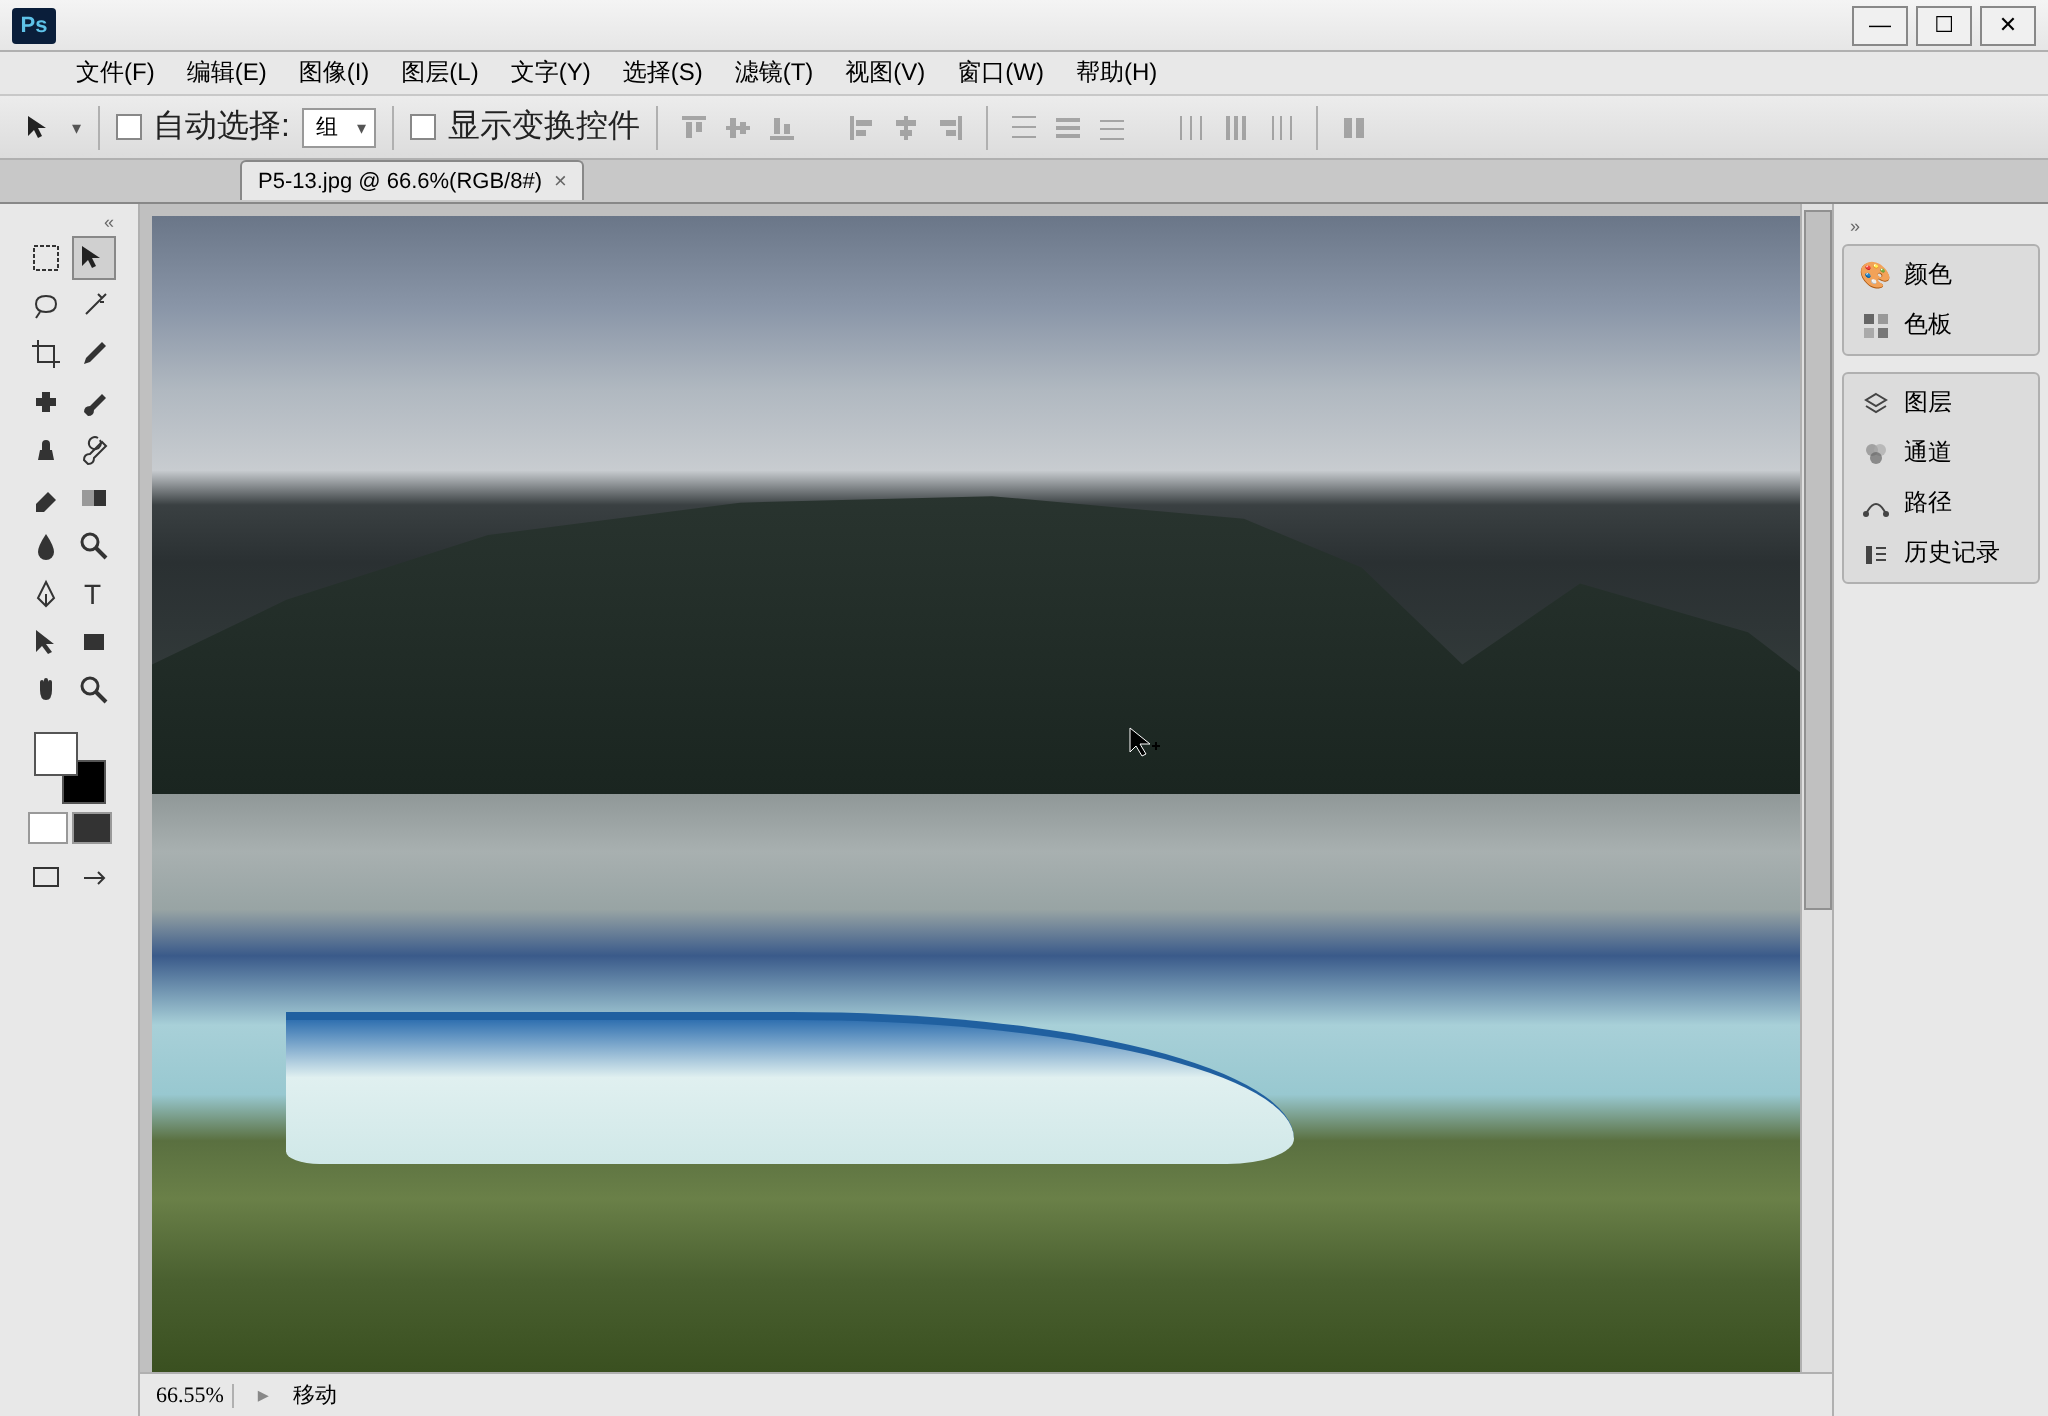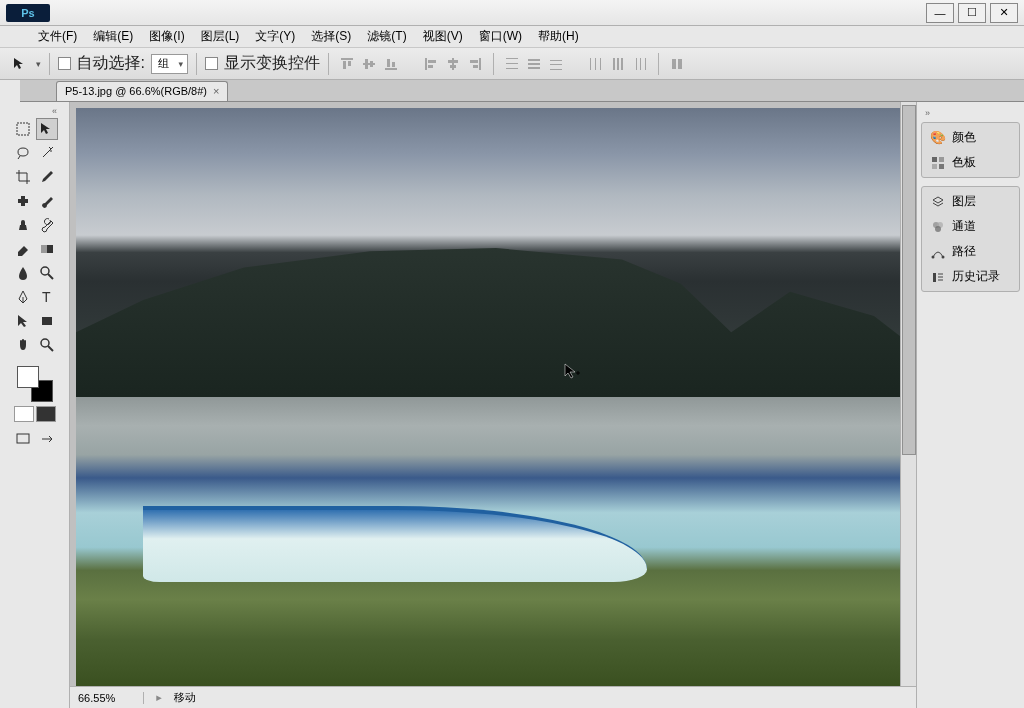--- a/index.html
+++ b/index.html
@@ -1,41 +1,41 @@
 <!DOCTYPE html>
 <html><head>
 <meta charset="utf-8">
 <style>
 * { margin: 0; padding: 0; box-sizing: border-box; font-family: "Microsoft YaHei", Arial, sans-serif; }
 body { width: 1024px; height: 708px; background: #e8e8e8; overflow: hidden; font-size: 12px; }
 
 
 .title-bar { height: 26px; background: linear-gradient(#f4f4f4, #e6e6e6); border-bottom: 1px solid #b0b0b0; display: flex; align-items: center; }
-.ps-logo { width: 44px; height: 18px; background: #0a1e3a; color: #5ec2e8; font-weight: bold; font-size: 11px; display: flex; align-items: center; justify-content: center; margin: 0 6px; border-radius: 2px; }
+.ps-logo { width: 22px; height: 18px; background: #0a1e3a; color: #5ec2e8; font-weight: bold; font-size: 11px; display: flex; align-items: center; justify-content: center; margin: 0 6px; border-radius: 2px; }
 .title-drag { flex: 1; }
 .win-btn { width: 28px; height: 20px; margin: 0 2px; border: 1px solid #888; background: #f0f0f0; display: flex; align-items: center; justify-content: center; font-size: 11px; cursor: pointer; }
 .win-btn:last-child { margin-right: 6px; }
 
 
 .menu-bar { height: 22px; background: #e8e8e8; display: flex; align-items: center; padding-left: 30px; border-bottom: 1px solid #c8c8c8; }
 .menu-item { padding: 2px 8px; cursor: pointer; font-size: 12px; }
 
 
 .options-bar { height: 32px; background: linear-gradient(#ececec, #dcdcdc); border-bottom: 1px solid #b0b0b0; display: flex; align-items: center; padding: 0 10px; gap: 6px; }
 .opt-icon { width: 20px; height: 20px; display: flex; align-items: center; justify-content: center; }
 .opt-sep { width: 1px; height: 22px; background: #b0b0b0; margin: 0 2px; }
 .opt-checkbox { width: 13px; height: 13px; border: 1px solid #888; background: #fff; }
 .opt-select { height: 20px; border: 1px solid #999; background: #fff; padding: 0 18px 0 6px; display: flex; align-items: center; position: relative; font-size: 11px; }
 .opt-select::after { content: "▾"; position: absolute; right: 4px; font-size: 9px; color: #555; }
 .opt-label { font-size: 16px; color: #222; }
 .opt-align-grp { display: flex; gap: 2px; }
 .opt-align { width: 20px; height: 20px; border: 1px solid transparent; display: flex; align-items: center; justify-content: center; opacity: 0.5; }
 
 
-.doc-tab-bar { height: 22px; background: #c8c8c8; display: flex; align-items: center; padding-left: 36px; border-bottom: 1px solid #888; margin-left: 20px; }
+.doc-tab-bar { height: 22px; background: #c8c8c8; display: flex; align-items: flex-start; padding-left: 120px; border-bottom: 1px solid #888; }
 .doc-tab { height: 20px; background: #e8e8e8; border: 1px solid #888; border-bottom: none; border-radius: 3px 3px 0 0; padding: 0 8px; display: flex; align-items: center; gap: 6px; font-size: 11px; }
 .doc-tab-close { font-size: 11px; color: #666; cursor: pointer; }
 
 
 .main { display: flex; height: calc(708px - 26px - 22px - 32px - 22px); }
 
 
 .toolbox { width: 70px; background: #e8e8e8; border-right: 1px solid #b0b0b0; padding: 4px 12px; display: flex; flex-direction: column; gap: 0; align-items: center; }
 .tool-row { display: flex; gap: 2px; margin-bottom: 2px; }
 .tool-btn { width: 22px; height: 22px; display: flex; align-items: center; justify-content: center; cursor: pointer; border: 1px solid transparent; font-size: 14px; }
@@ -59,21 +59,21 @@
   position: relative; margin: 6px 0 0 6px; }
 .boat { position: absolute; left: 8%; bottom: 18%; width: 60%; height: 22%; }
 .boat-hull { position: absolute; bottom: 0; width: 100%; height: 60%; background: linear-gradient(180deg, #3070b0 0%, #e0f0f0 40%, #d0e8e8 100%); border-radius: 0 60% 8% 4% / 0 100% 20% 10%; border-top: 4px solid #2060a0; }
 .mountain { position: absolute; top: 22%; left: 0; width: 100%; height: 28%; background: linear-gradient(180deg, #2a3530 0%, #1a2520 100%); clip-path: polygon(0 60%, 8% 40%, 20% 20%, 35% 10%, 50% 8%, 65% 15%, 72% 30%, 78% 60%, 85% 35%, 95% 50%, 100% 70%, 100% 100%, 0 100%); }
 .cursor-arrow { position: absolute; left: 58%; top: 44%; font-size: 16px; color: #000; }
 .v-scrollbar { width: 16px; background: #e0e0e0; border-left: 1px solid #b0b0b0; position: absolute; right: 0; top: 0; bottom: 0; }
 .v-thumb { width: 14px; height: 60%; background: #c0c0c0; border: 1px solid #909090; margin: 20% auto 0; }
 
 
 .status-bar { height: 22px; background: #e8e8e8; border-top: 1px solid #b0b0b0; display: flex; align-items: center; padding: 0 8px; gap: 12px; font-size: 11px; }
-.status-field { border-right: 1px solid #b0b0b0; padding-right: 28px; }
+.status-field { border-right: 1px solid #b0b0b0; padding-right: 4px; font-family: Liberation Serif, serif; }
 
 
 .right-panels { width: 108px; background: #e8e8e8; border-left: 1px solid #b0b0b0; padding: 6px 4px; }
 .panel-group { background: #dcdcdc; border: 1px solid #b0b0b0; border-radius: 3px; margin-bottom: 8px; padding: 2px; }
 .panel-tab { display: flex; align-items: center; gap: 6px; padding: 4px 6px; cursor: pointer; font-size: 12px; }
 .panel-icon { width: 16px; height: 16px; display: flex; align-items: center; justify-content: center; font-size: 13px; }
 
 svg { display: block; }
 </style>
 </head>

